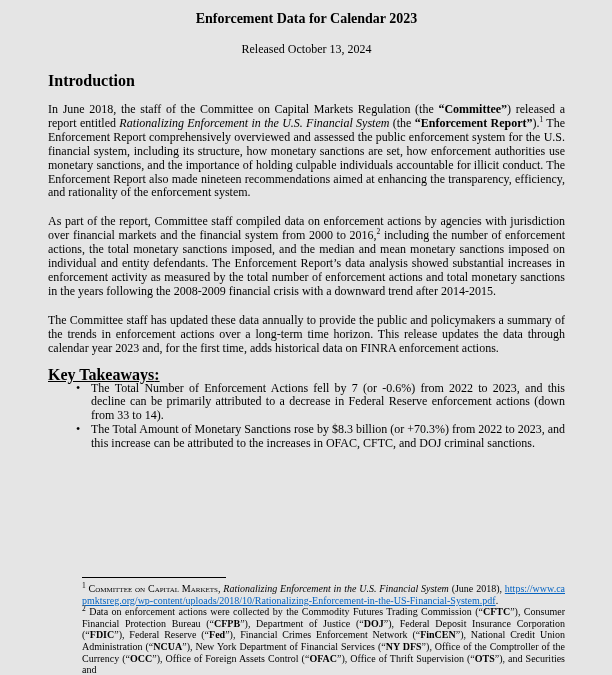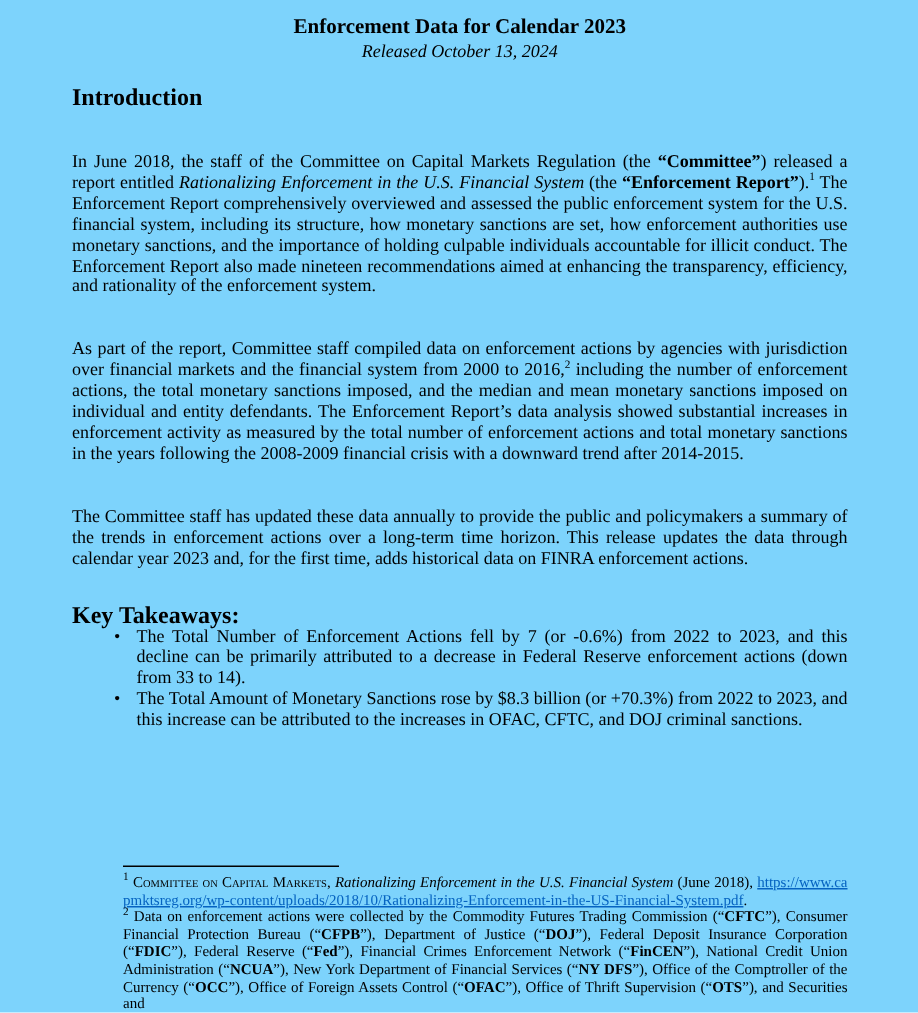--- a/index.html
+++ b/index.html
@@ -1,57 +1,57 @@
 <!DOCTYPE html>
 <html><head>
 <meta charset="utf-8">
 <style>
   html, body { margin: 0; padding: 0; background: #ffffff; }
   .page {
     position: relative;
     width: 612px;
     height: 675px;
-    background: #7dd3fc;
+    background: #e5e5e5;
     overflow: hidden;
     font-family: "Liberation Serif", "DejaVu Serif", serif;
     color: #000000;
     box-sizing: border-box;
   }
   .content {
     position: absolute;
     left: 48px;
     right: 47px;
     top: 0;
   }
   .doc-title {
     margin-top: 11px;
     text-align: center;
     font-size: 14px;
     font-weight: bold;
     line-height: 16px;
   }
   .doc-subtitle {
+    margin-top: 15px;
     text-align: center;
     font-size: 12px;
-    font-style: italic;
     line-height: 14px;
   }
   .section-heading {
     margin-top: 18px;
     font-size: 16px;
     font-weight: bold;
     line-height: 14px;
   }
   .para {
-    margin-top: 28px;
+    margin-top: 15px;
     font-size: 12px;
     line-height: 13.9px;
     text-align: justify;
   }
-  .kt-heading { margin-top: 24px; }
+  .kt-heading { margin-top: 12px; text-decoration: underline; }
   .kt-heading .b { font-weight: bold; }
   .bullet {
     display: flex;
     font-size: 12px;
     line-height: 13.9px;
   }
   .bullet-marker {
     flex: none;
     width: 15px;
     padding-left: 28px;

